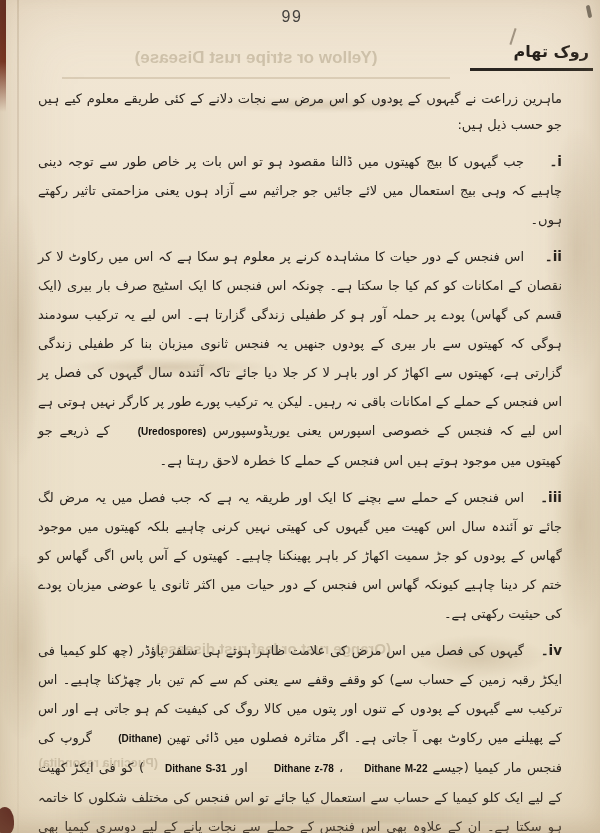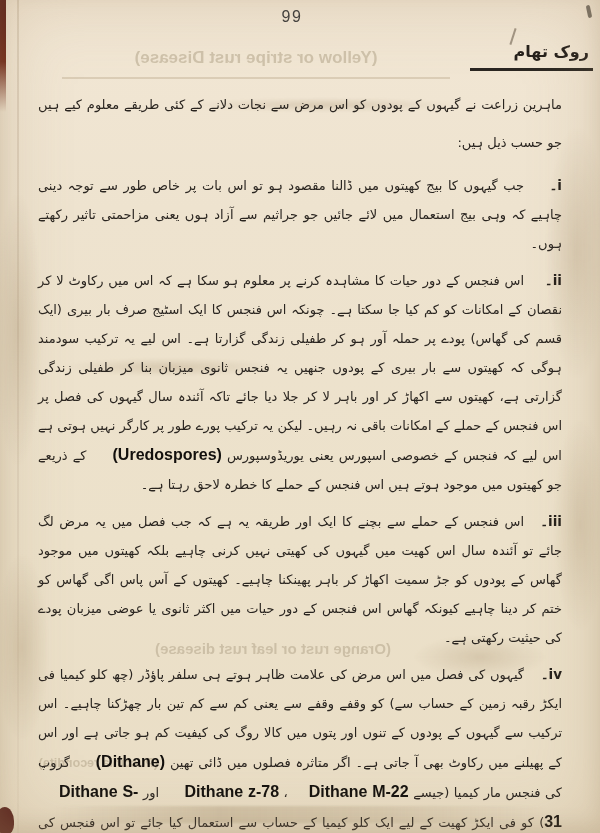--- a/index.html
+++ b/index.html
@@ -23,26 +23,26 @@
 
   .page-number{position:absolute;top:8px;left:0;right:16px;text-align:center;
     font-family:"Liberation Sans",sans-serif;font-size:16px;letter-spacing:1.5px;color:#3a3a3a;}
 
   .heading-wrap{position:absolute;top:42px;right:7px;direction:rtl;}
   .heading{display:inline-block;font-size:16px;font-weight:bold;color:#241f1a;
     padding:0 4px 7px 44px;border-bottom:3px solid #2b2722;}
 
   .content{position:absolute;top:86px;right:38px;left:38px;direction:rtl;
     text-align:justify;font-size:13px;line-height:29px;}
-  .intro{margin:0 0 9px 0;line-height:38px;}
+  .intro{margin:0 0 9px 0;line-height:26px;}
   .item{margin:0 0 8px 0;}
   .item::after{content:"";display:block;clear:both;}
   .marker{float:right;width:38px;font-weight:bold;font-size:13.5px;color:#241f1a;}
   .latin-bold{font-family:"Liberation Sans",sans-serif;font-weight:bold;
-    font-size:16px;color:#13100d;direction:ltr;unicode-bidi:isolate;padding-left:21px;}
+    font-size:10px;color:#13100d;direction:ltr;unicode-bidi:isolate;padding-left:21px;}
 
   .bleed{position:absolute;transform:scaleX(-1);color:#b7a98f;opacity:.58;
     font-family:"Liberation Sans",sans-serif;font-weight:bold;filter:blur(.4px);}
   .bleed-yellow{top:48px;left:62px;width:388px;font-size:17px;text-align:center;
     padding-bottom:9px;border-bottom:2px solid rgba(163,143,112,.5);}
   .bleed-orange{top:640px;left:108px;width:330px;font-size:15px;text-align:center;}
   .bleed-puccinia{top:756px;left:8px;width:150px;font-size:12.5px;line-height:15px;}
 
   .smudge{position:absolute;filter:blur(1.2px);pointer-events:none;
     background:radial-gradient(ellipse at center,rgba(155,131,95,.26),rgba(155,131,95,0) 72%);}

